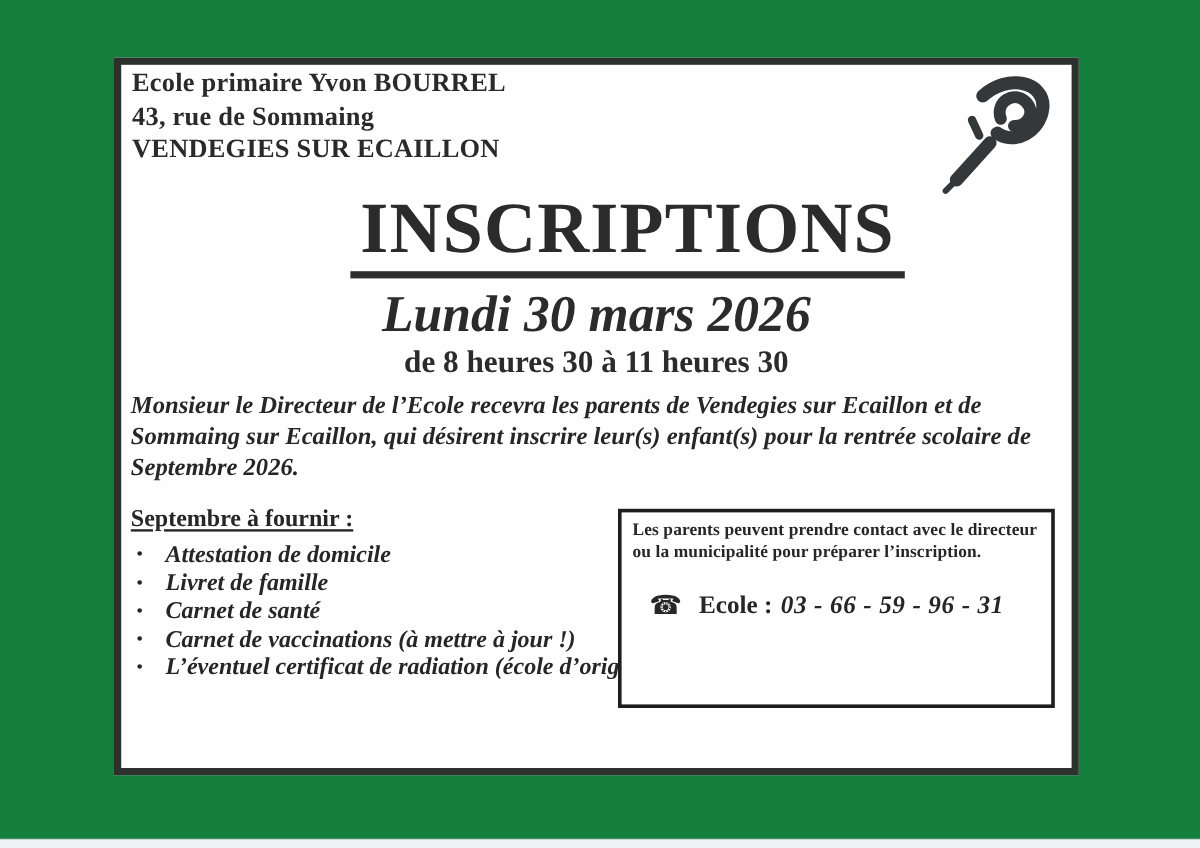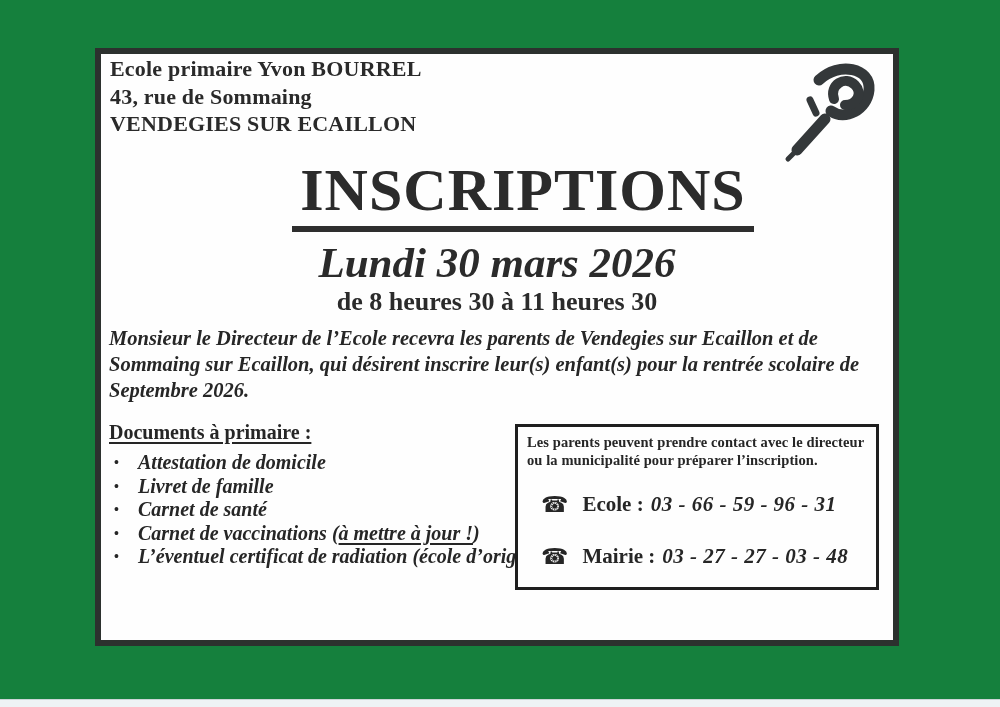--- a/index.html
+++ b/index.html
@@ -52,21 +52,21 @@
   .docs-list{margin:7px 0 0 0;padding:0;list-style:none;}
   .docs-list li{
     position:relative;padding-left:29px;
     font-size:20px;font-weight:bold;font-style:italic;line-height:23.6px;
     color:#262626;white-space:nowrap;
   }
   .bullet{
     position:absolute;left:5px;top:0;font-size:14px;font-style:normal;
     line-height:23.6px;
   }
-  .uline{text-decoration:underline;text-underline-offset:3px;}
+  .uline{text-underline-offset:3px;}
   
   .contact-box{
     position:absolute;left:414px;top:370px;width:364px;height:166px;
     box-sizing:border-box;border:3px solid #1e1e1e;background:#fefefe;
     padding:6px 9px;
   }
   .contact-intro{
     font-size:14.5px;font-weight:bold;line-height:18px;letter-spacing:.1px;
     color:#262626;
   }
@@ -105,21 +105,21 @@
 
     <div class="title-wrap">
       <span class="title-main">INSCRIPTIONS</span>
     </div>
     <div class="date-line">Lundi 30 mars 2026</div>
     <div class="hours-line">de 8 heures 30 à 11 heures 30</div>
 
     <div class="paragraph">Monsieur le Directeur de l’Ecole recevra les parents de Vendegies sur Ecaillon et de Sommaing sur Ecaillon, qui désirent inscrire leur(s) enfant(s) pour la rentrée scolaire de Septembre 2026.</div>
 
     <div class="docs">
-      <div class="docs-heading">Documents à primaire :</div>
+      <div class="docs-heading">Septembre à fournir :</div>
       <ul class="docs-list">
         <li>
           <span class="bullet">•</span>
           <span>Attestation de domicile</span>
         </li>
         <li>
           <span class="bullet">•</span>
           <span>Livret de famille</span>
         </li>
         <li>
@@ -135,22 +135,19 @@
           <span>L’éventuel certificat de radiation (école d’origine)</span>
         </li>
       </ul>
     </div>
 
     <div class="contact-box">
       <div class="contact-intro">Les parents peuvent prendre contact avec le directeur ou la municipalité pour préparer l’inscription.</div>
       <div class="phone-row">
         <span class="phone-icon">☎</span><span>Ecole :</span><span class="phone-number">03 - 66 - 59 - 96 - 31</span>
       </div>
-      <div class="phone-row second">
-        <span class="phone-icon">☎</span><span>Mairie :</span><span class="phone-number">03 - 27 - 27 - 03 - 48</span>
-      </div>
     </div>
 
   </div>
 
   <div class="scan-edge-line"></div>
   <div class="scan-edge-strip"></div>
 </div>
 
 </body></html>

